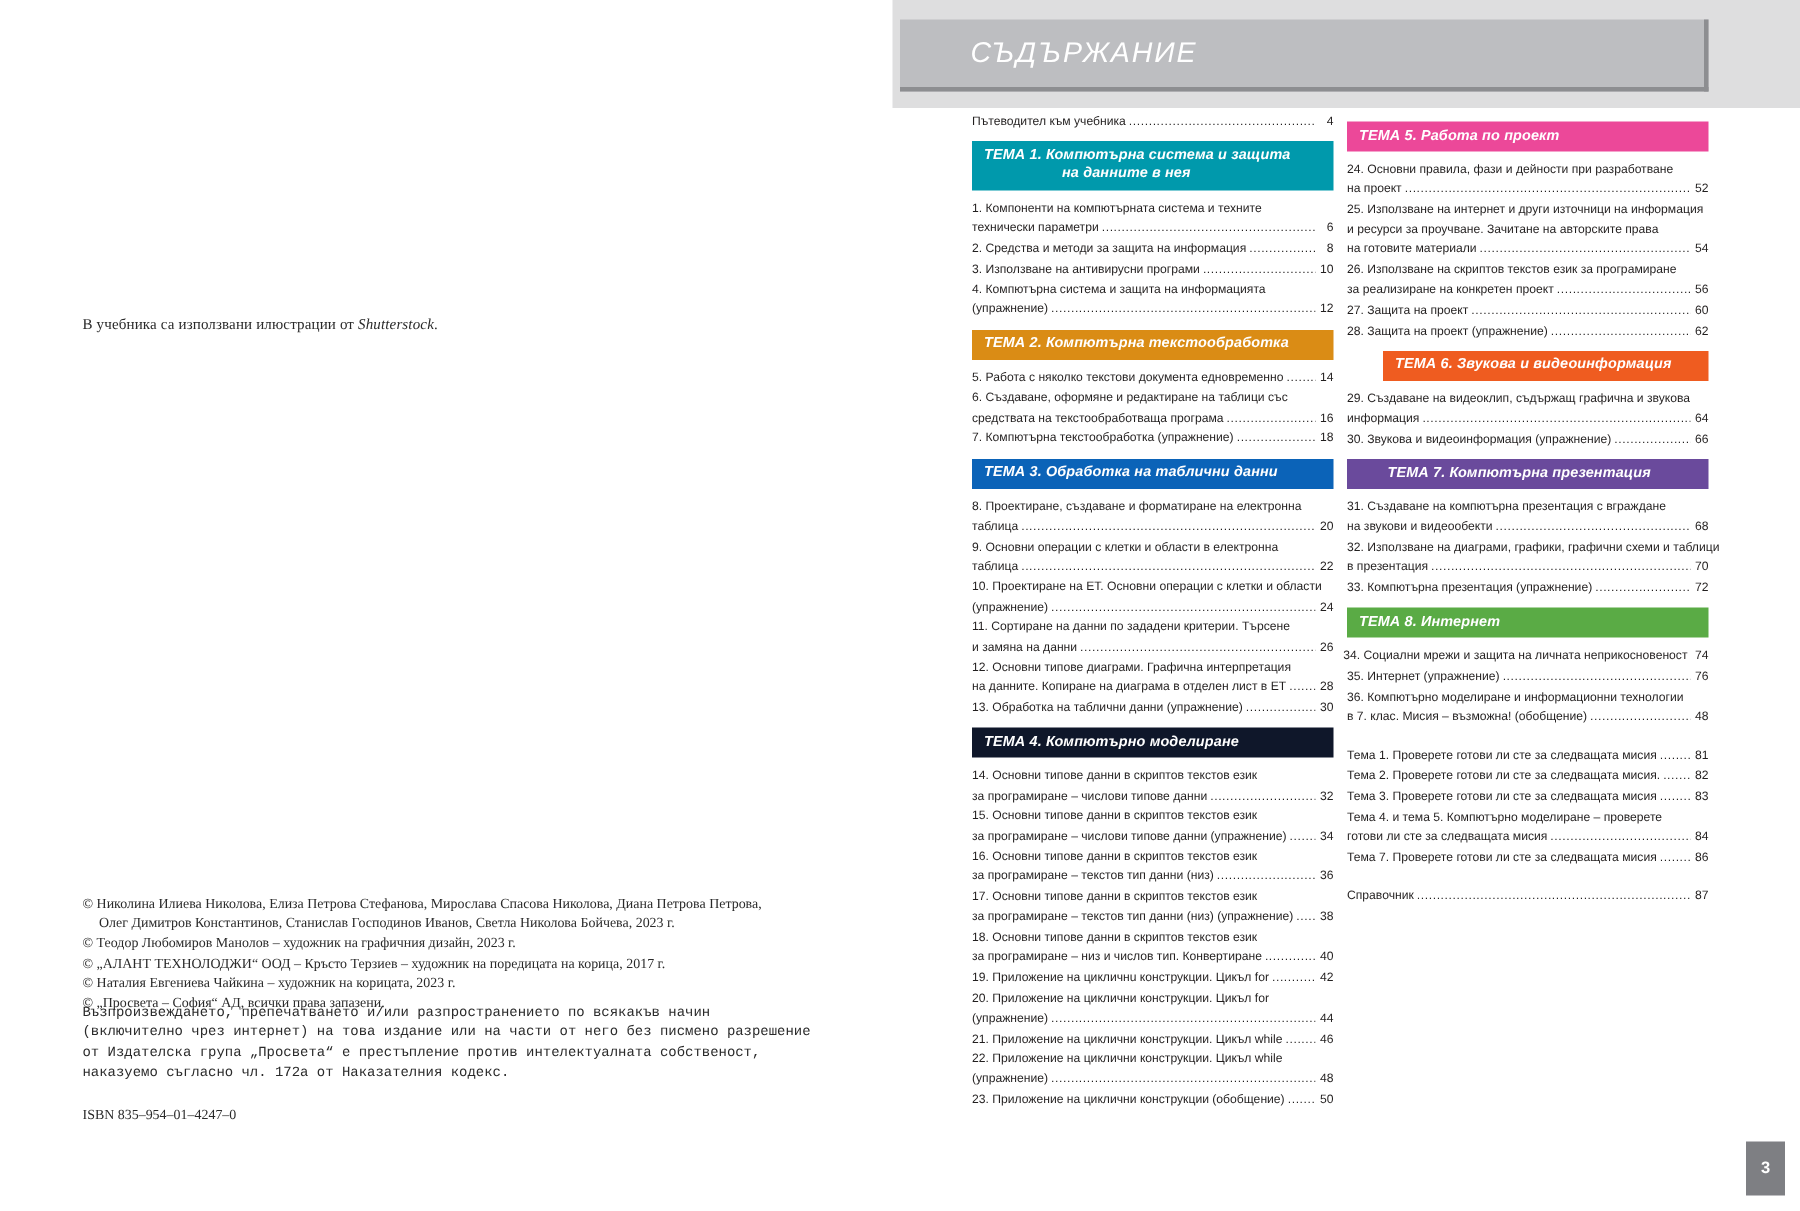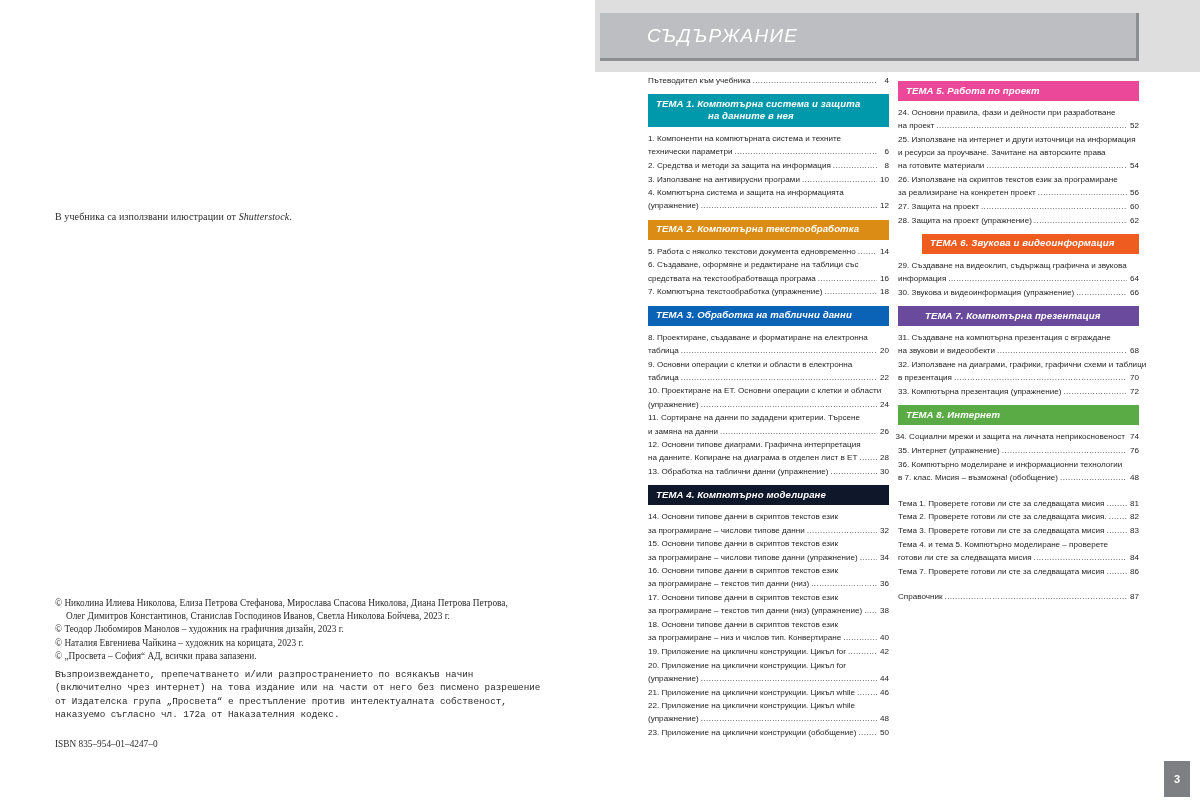--- a/index.html
+++ b/index.html
@@ -165,20 +165,21 @@
   <div id="left-page">
 
     <div class="imprint-note">
       <span>В учебника са използвани илюстрации от </span><i>Shutterstock</i><span>.</span>
     </div>
 
     <div id="copyright-block">
         <div class="cline">© Николина Илиева Николова, Елиза Петрова Стефанова, Мирослава Спасова Николова, Диана Петрова Петрова,</div>
         <div class="cline indent">Олег Димитров Константинов, Станислав Господинов Иванов, Светла Николова Бойчева, 2023 г.</div>
         <div class="cline">© Теодор Любомиров Манолов – художник на графичния дизайн, 2023 г.</div>
+        <div class="cline">© „АЛАНТ ТЕХНОЛОДЖИ“ ООД – Кръсто Терзиев – художник на поредицата на корица, 2017 г.</div>
         <div class="cline">© Наталия Евгениева Чайкина – художник на корицата, 2023 г.</div>
         <div class="cline">© „Просвета – София“ АД, всички права запазени.</div>
       </div>
 
     <div id="legal-block">
         <div>Възпроизвеждането, препечатването и/или разпространението по всякакъв начин</div>
         <div>(включително чрез интернет) на това издание или на части от него без писмено разрешение</div>
         <div>от Издателска група „Просвета“ е престъпление против интелектуалната собственост,</div>
         <div>наказуемо съгласно чл. 172а от Наказателния кодекс.</div>
       </div>

